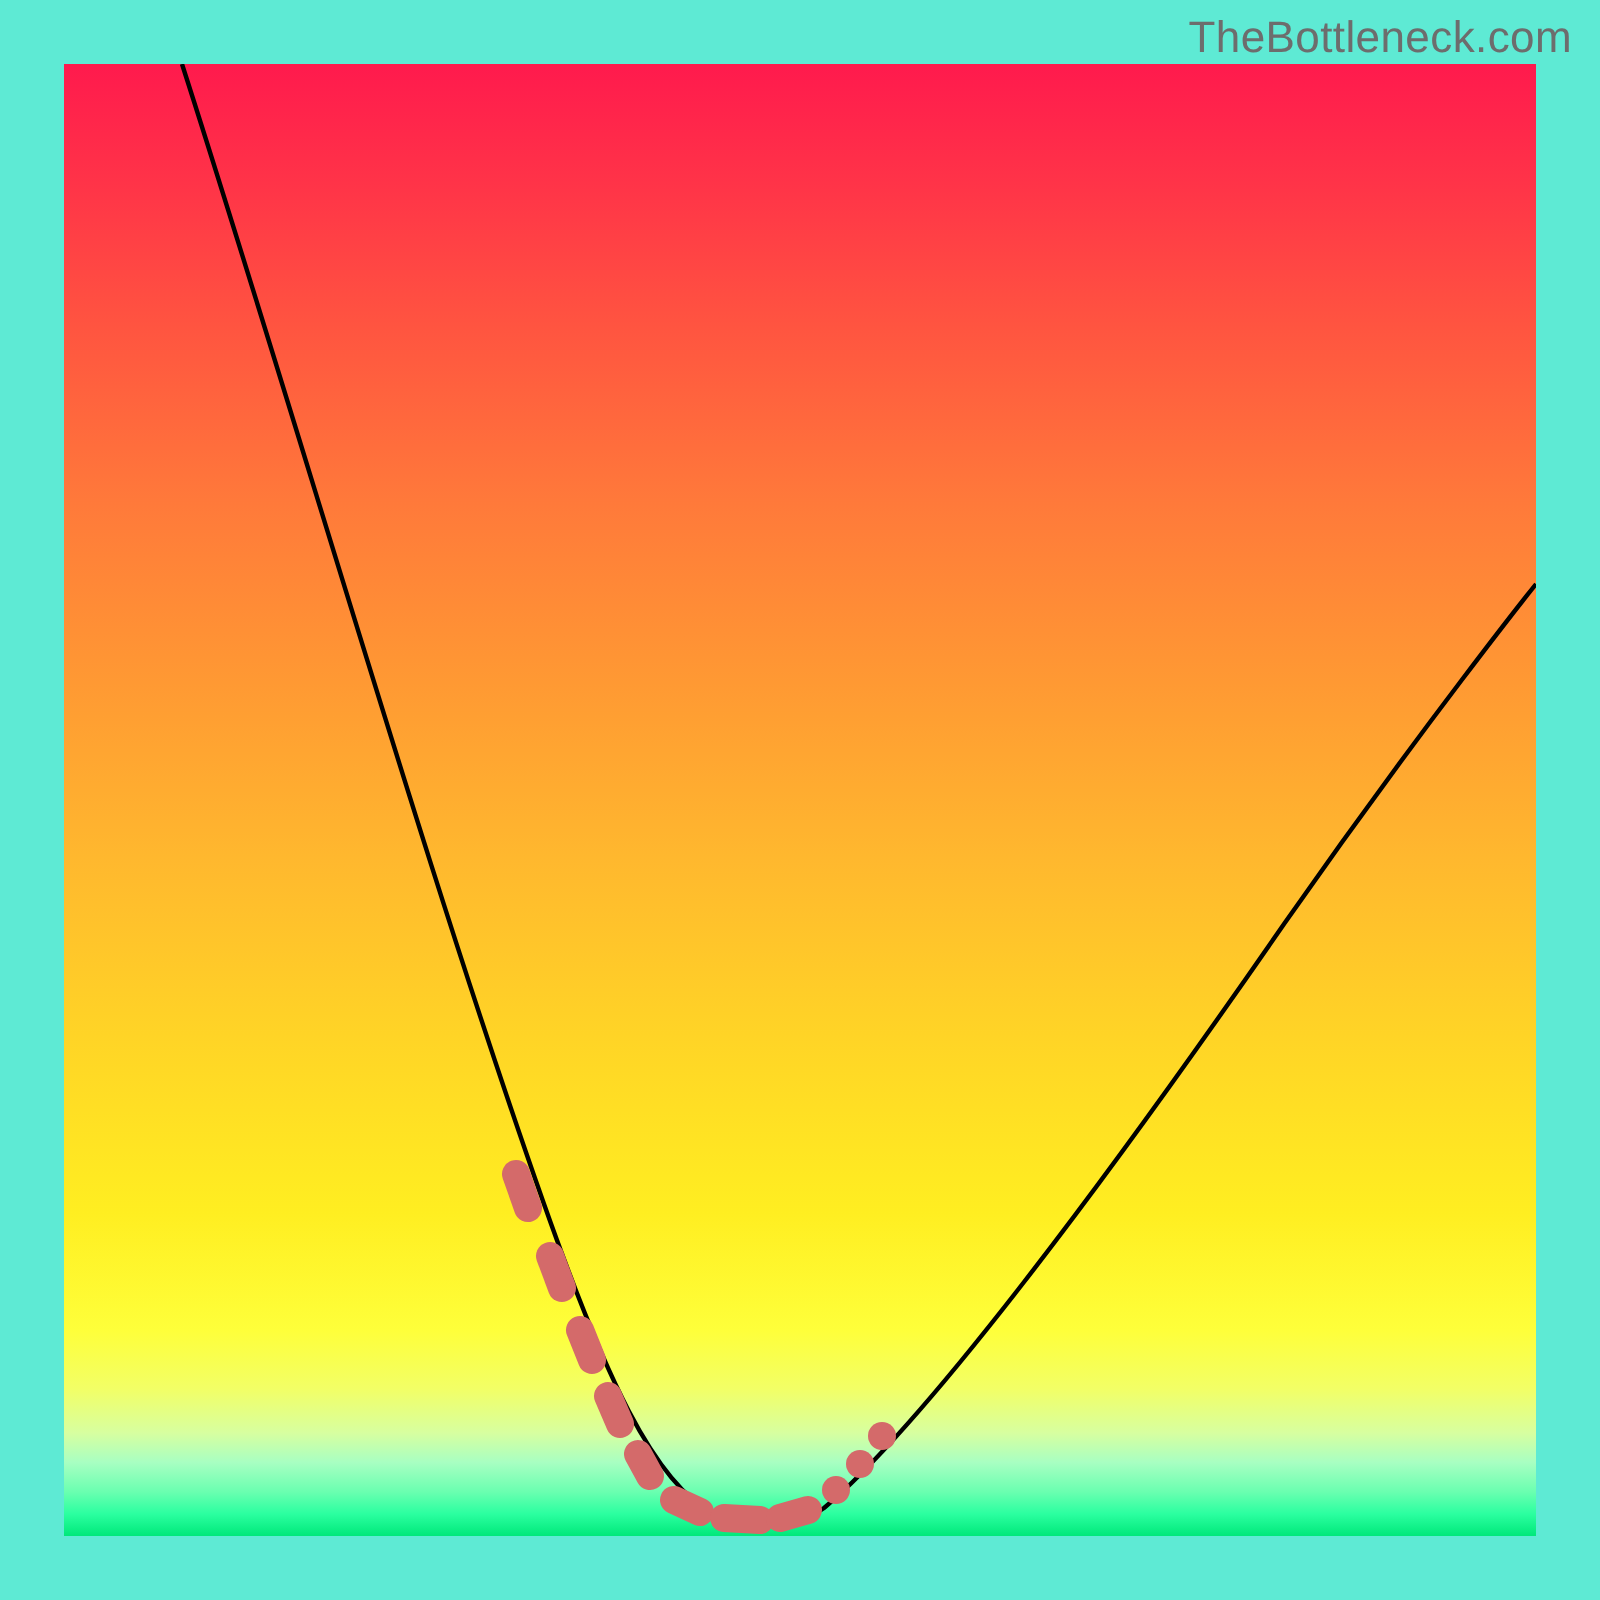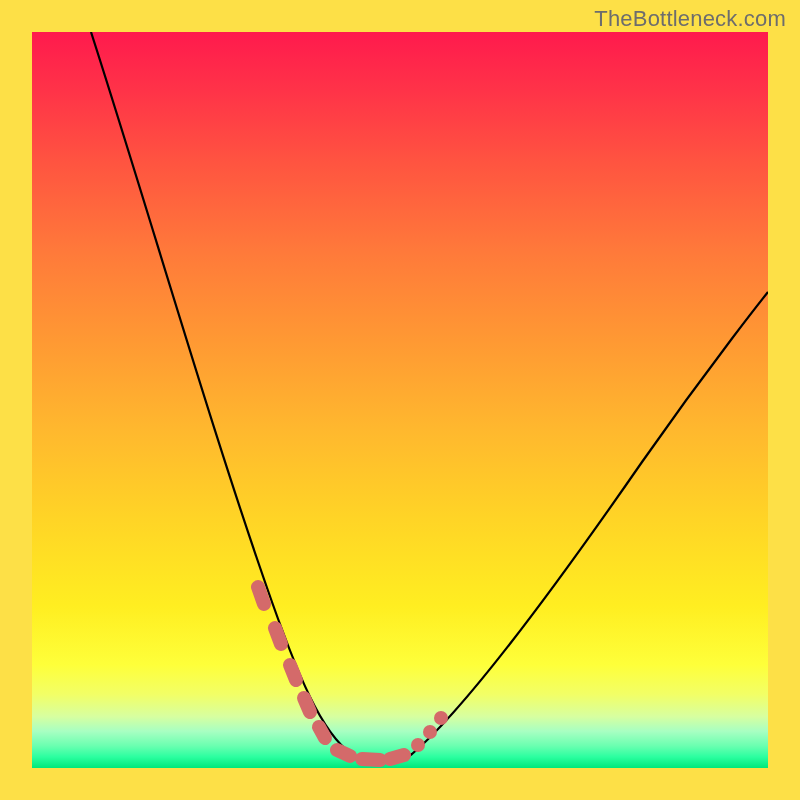--- a/index.html
+++ b/index.html
@@ -10,21 +10,21 @@
     height: 800px;
     overflow: hidden;
     font-family: Arial, Helvetica, sans-serif;
   }
   .frame {
     position: absolute;
     top: 0;
     left: 0;
     width: 800px;
     height: 800px;
-    background: #fde047;
+    background: #5eead4;
   }
   .plot-area {
     position: absolute;
     top: 32px;
     left: 32px;
     width: 736px;
     height: 736px;
     overflow: hidden;
   }
   .gradient {

